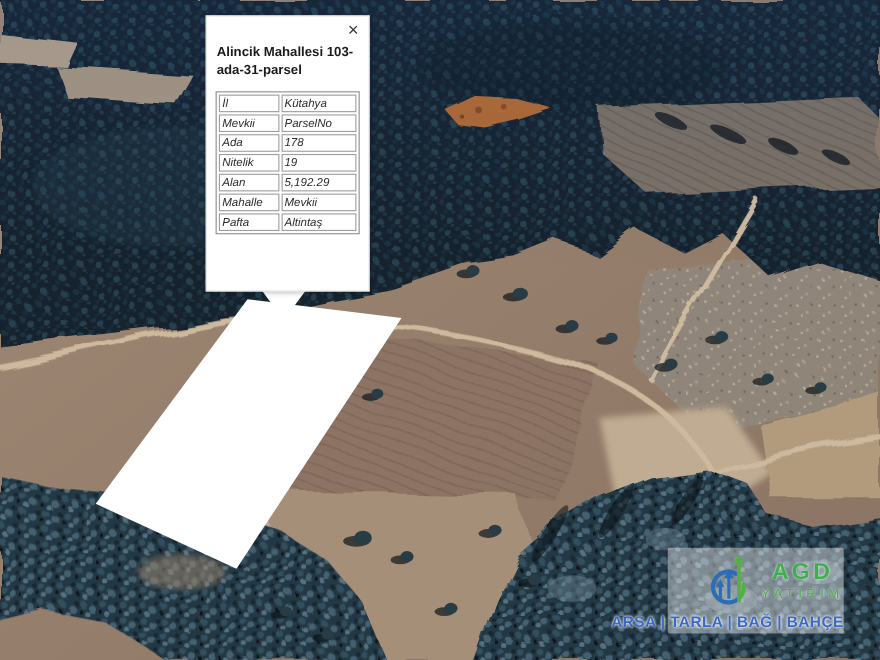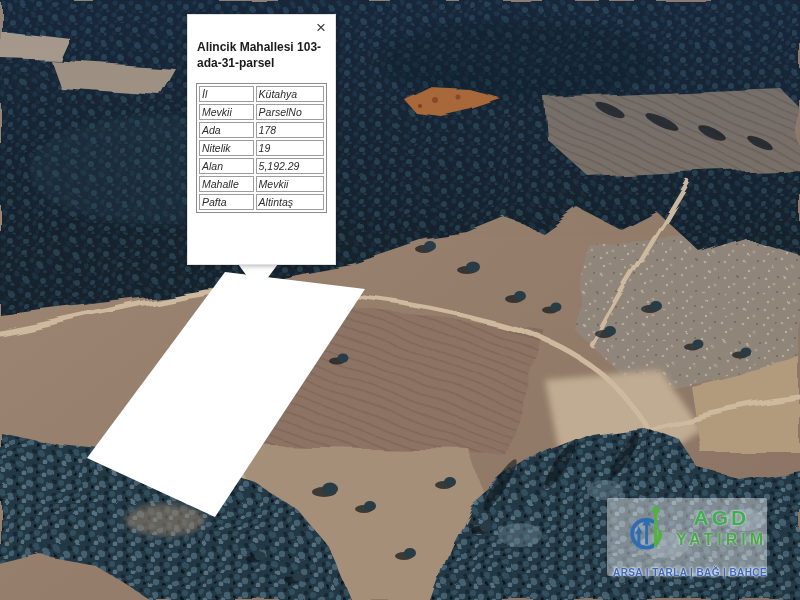--- a/index.html
+++ b/index.html
@@ -49,25 +49,25 @@
     display:flex;flex-direction:column;align-items:flex-end;
   }
   .wm-top{display:flex;align-items:center;margin-top:4px;}
   .wm-mark{width:42px;height:52px;margin-right:6px;}
   .wm-txt{display:flex;flex-direction:column;align-items:center;}
   .wm-brand{
     font-size:21px;font-weight:bold;color:#3fae4e;letter-spacing:3px;
     line-height:22px;text-shadow:0 0 2px rgba(255,255,255,0.9);
   }
   .wm-sub{
-    font-size:16px;font-weight:bold;color:#49a946;letter-spacing:4px;
+    font-size:12px;font-weight:normal;color:#49a946;letter-spacing:4px;
     margin-top:2px;text-shadow:0 0 2px rgba(255,255,255,0.9);
   }
   .wm-tag{
-    margin-top:13px;font-size:10px;font-weight:bold;color:#3968c5;
+    margin-top:3px;font-size:14px;font-weight:bold;color:#3968c5;
     letter-spacing:0.4px;white-space:nowrap;
     text-shadow:0 0 2px #ffffff,0 0 3px rgba(255,255,255,0.9);
   }
 </style>
 </head>
 <body>
 
 <div class="scene">
 
   <svg class="terrain" width="800" height="600" viewBox="0 0 800 600">

